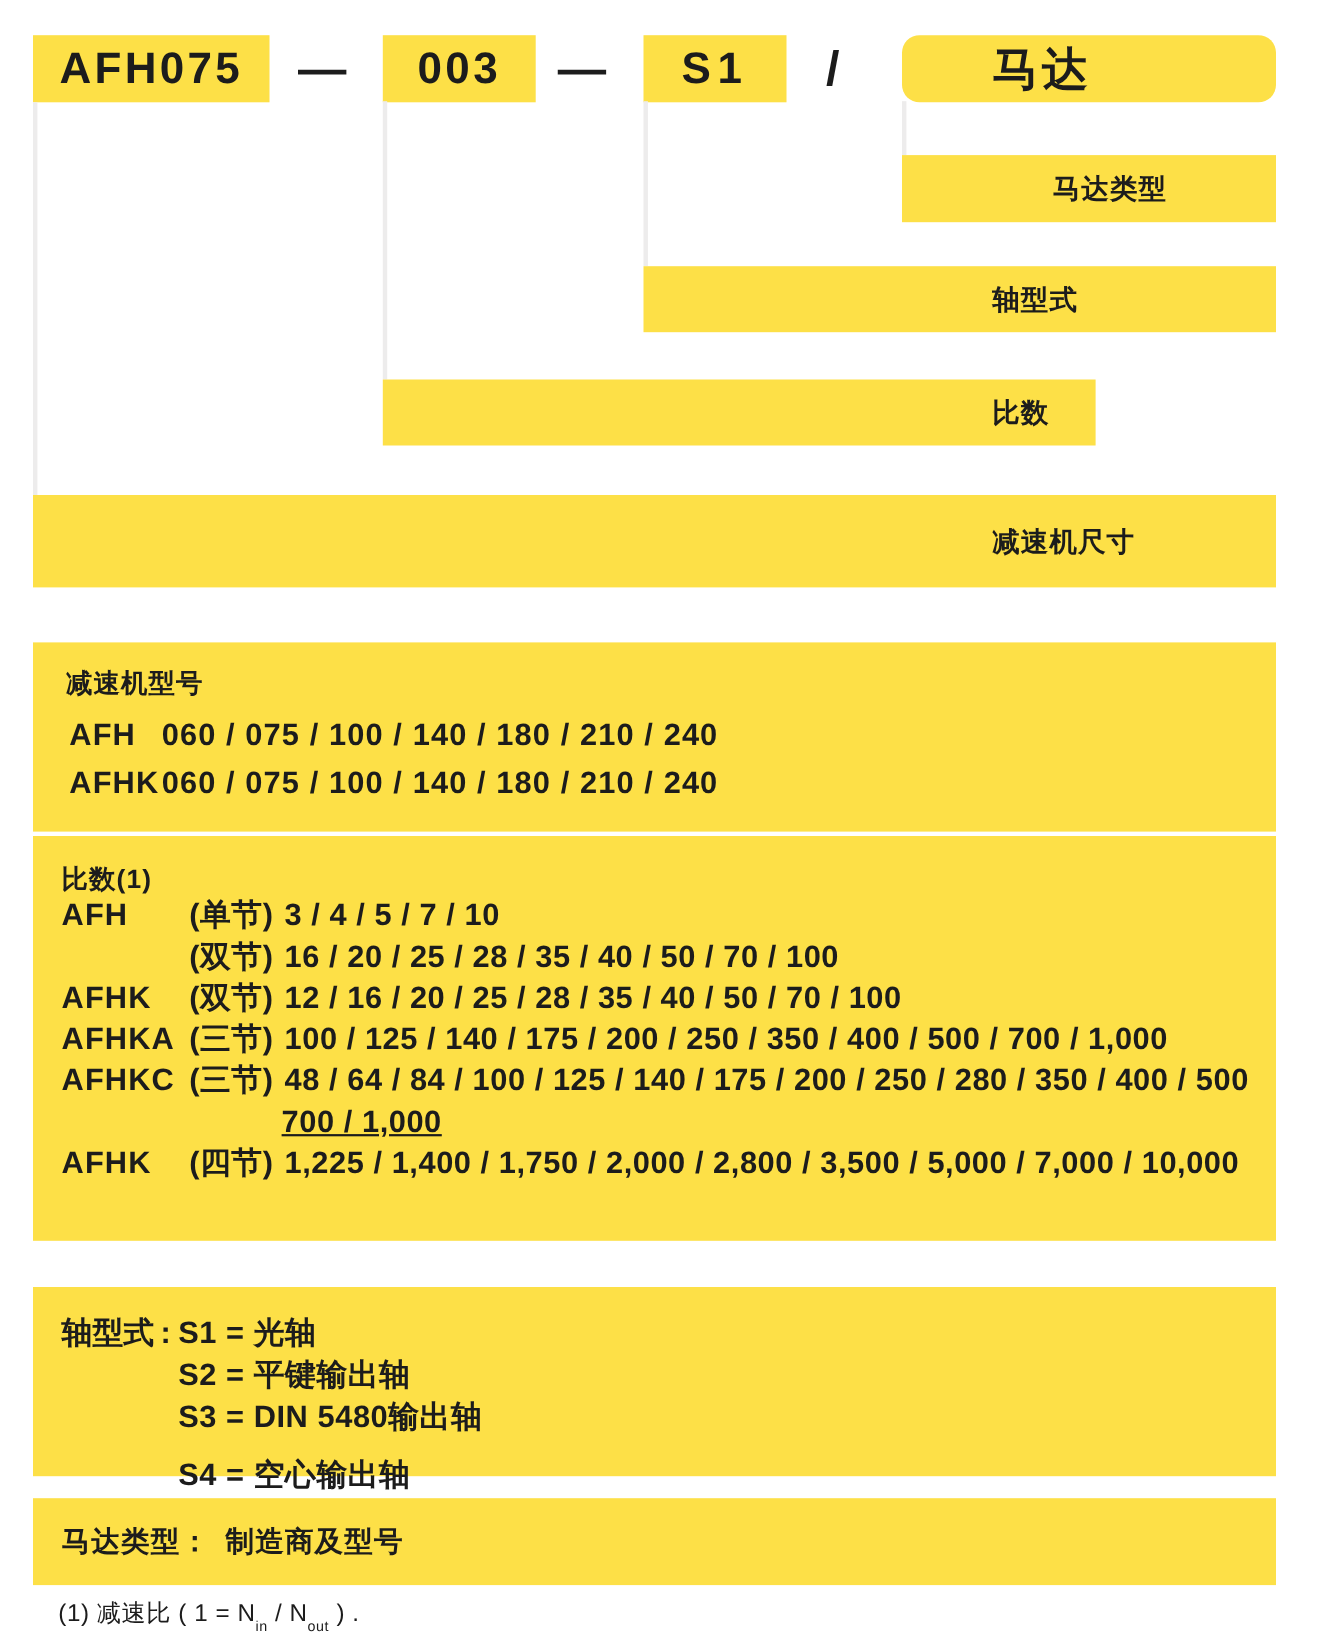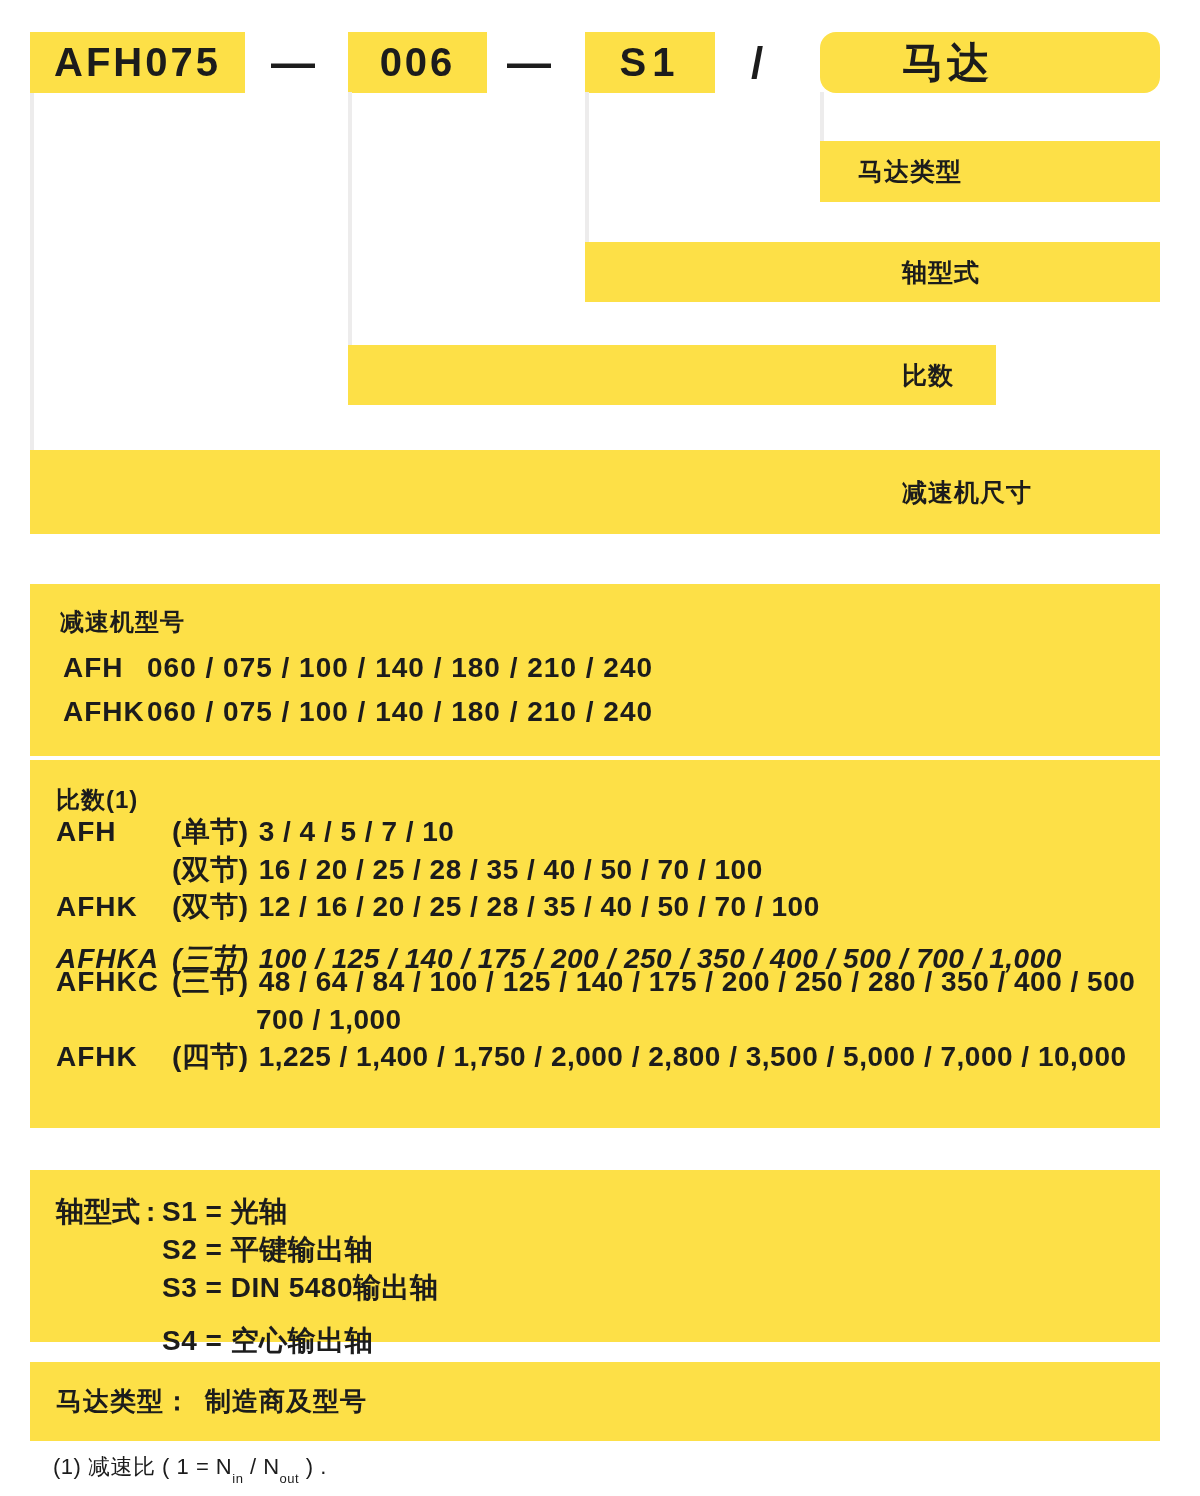--- a/index.html
+++ b/index.html
@@ -37,21 +37,21 @@
   .section { position:absolute; left:30px; width:1130px; box-sizing:border-box; }
   .sec-title { position:absolute; font-weight:bold; font-size:24px; letter-spacing:1px; line-height:28px; }
 
   .mrow  { position:absolute; left:0; width:100%; height:36px; line-height:36px; font-weight:bold; font-size:28px; }
   .m-name { position:absolute; left:33px; letter-spacing:1px; }
   .m-vals { position:absolute; left:117px; letter-spacing:1px; white-space:nowrap; }
 
   .rrow  { position:absolute; left:0; width:100%; height:38px; line-height:38px; font-weight:bold; font-size:28px; white-space:nowrap; }
   .r-name { position:absolute; left:26px; letter-spacing:1px; }
   .r-rest { position:absolute; left:142px; letter-spacing:0.5px; }
-  .r-rest.cont { left:226px; }
+  .r-rest.cont { left:226px;text-decoration:underline; }
   .r-stage { margin-right:10px; }
 
   .srow  { position:absolute; height:38px; line-height:38px; font-weight:bold; font-size:28px; white-space:nowrap; }
   .s-name  { position:absolute; left:26px; }
   .s-colon { position:absolute; left:116px; }
   .s-opt   { position:absolute; left:132px; letter-spacing:0.5px; }
 
   .motor-row { display:flex; align-items:center; height:100%; padding-left:26px; font-weight:bold; font-size:26px; letter-spacing:1px; }
   .motor-row .desc { margin-left:14px; }
 
@@ -63,41 +63,41 @@
 
 <div class="page">
 
   <div class="codebox gray" style="left:30px; width:215px;">
     <span>AFH075</span>
   </div>
   <div class="sep" style="left:258px; width:70px;">
     <span>—</span>
   </div>
   <div class="codebox gray" style="left:348px; width:139px;">
-    <span>006</span>
+    <span>003</span>
   </div>
   <div class="sep" style="left:494px; width:70px;">
     <span>—</span>
   </div>
   <div class="codebox gray" style="left:585px; width:130px; letter-spacing:6px;">
     <span>S1</span>
   </div>
   <div class="sep" style="left:727px; width:60px;">
     <span>/</span>
   </div>
   <div class="codebox gray motor" style="left:820px; width:340px;border-radius:16px;">
     <span>马达</span>
   </div>
 
   <div class="vline" style="left:30px;  top:93px; height:357px;"></div>
   <div class="vline" style="left:348px; top:92px; height:253px;"></div>
   <div class="vline" style="left:585px; top:92px; height:150px;"></div>
   <div class="vline" style="left:820px; top:92px; height:49px;"></div>
 
-  <div class="bar gray" style="left:820px; top:141px; width:340px; height:61px; padding-left:38px;">
+  <div class="bar gray" style="left:820px; top:141px; width:340px; height:61px; padding-left:38px;justify-content:center;">
     <span>马达类型</span>
   </div>
   <div class="bar gray" style="left:585px; top:242px; width:575px; height:60px; padding-left:317px;">
     <span>轴型式</span>
   </div>
   <div class="bar gray" style="left:348px; top:345px; width:648px; height:60px; padding-left:554px;">
     <span>比数</span>
   </div>
   <div class="bar gray" style="left:30px; top:450px; width:1130px; height:84px; padding-left:872px;">
     <span>减速机尺寸</span>
@@ -123,21 +123,21 @@
       <span class="r-rest"><span class="r-stage">(单节)</span><span>3 / 4 / 5 / 7 / 10</span></span>
     </div>
     <div class="rrow" style="top:91px;">
       <span class="r-name"></span>
       <span class="r-rest"><span class="r-stage">(双节)</span><span>16 / 20 / 25 / 28 / 35 / 40 / 50 / 70 / 100</span></span>
     </div>
     <div class="rrow" style="top:128px;">
       <span class="r-name">AFHK</span>
       <span class="r-rest"><span class="r-stage">(双节)</span><span>12 / 16 / 20 / 25 / 28 / 35 / 40 / 50 / 70 / 100</span></span>
     </div>
-    <div class="rrow" style="top:180px;font-style:italic;">
+    <div class="rrow" style="top:166px;">
       <span class="r-name">AFHKA</span>
       <span class="r-rest"><span class="r-stage">(三节)</span><span>100 / 125 / 140 / 175 / 200 / 250 / 350 / 400 / 500 / 700 / 1,000</span></span>
     </div>
     <div class="rrow" style="top:203px;">
       <span class="r-name">AFHKC</span>
       <span class="r-rest"><span class="r-stage">(三节)</span><span>48 / 64 / 84 / 100 / 125 / 140 / 175 / 200 / 250 / 280 / 350 / 400 / 500</span></span>
     </div>
     <div class="rrow" style="top:241px;">
       <span class="r-rest cont"><span>700 / 1,000</span></span>
     </div>

